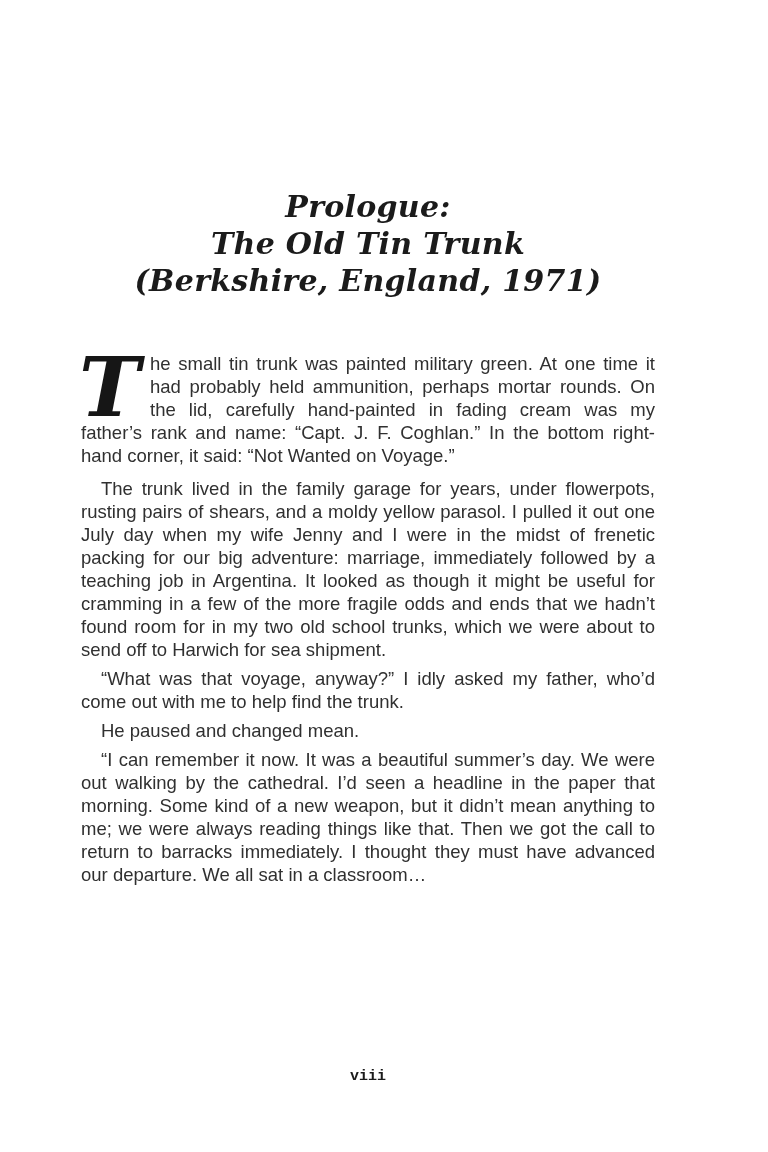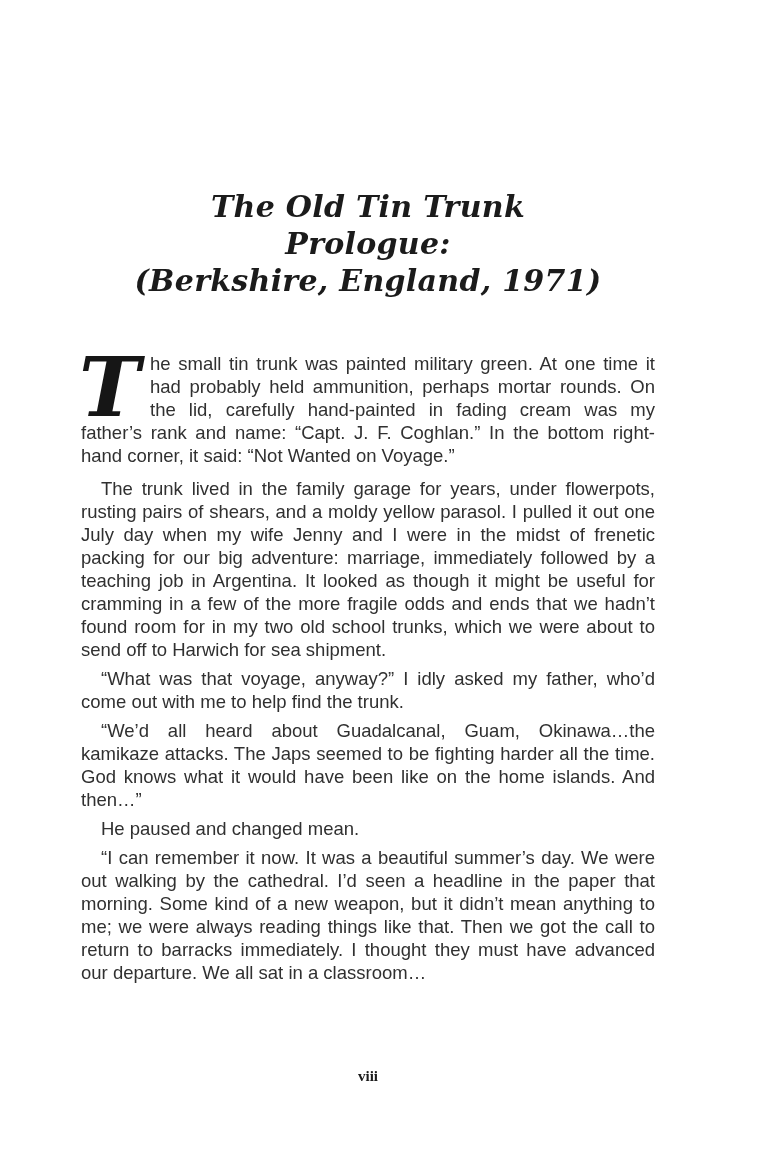--- a/index.html
+++ b/index.html
@@ -61,42 +61,41 @@
     line-height: 71px;
     margin: 0 10px 0 -2px;
     color: #161616;
   }
   .folio {
     position: absolute;
     left: 81px;
     top: 1068px;
     width: 574px;
     text-align: center;
-    font-family: Liberation Serif, serif;
+    font-family: Liberation Mono, monospace;
     font-weight: bold;
     font-size: 15px;
     color: #1b1b1b;
   }
 </style>
 </head>
 <body>
 
 <div class="page">
   <div class="content">
 
     <h1 class="title">
+      <span class="title-line">Prologue:</span>
       <span class="title-line">The Old Tin Trunk</span>
-      <span class="title-line">Prologue:</span>
       <span class="title-line">(Berkshire, England, 1971)</span>
     </h1>
 
     <p class="para opening"><span class="dropcap">T</span><span>he small tin trunk was painted military green. At one time it had probably held ammunition, perhaps mortar rounds. On the lid, carefully hand-painted in fading cream was my father’s rank and name: “Capt. J. F. Coghlan.” In the bottom right-hand corner, it said: “Not Wanted on Voyage.”</span></p>
 
     <p class="para indent">The trunk lived in the family garage for years, under flowerpots, rusting pairs of shears, and a moldy yellow parasol. I pulled it out one July day when my wife Jenny and I were in the midst of frenetic packing for our big adventure: marriage, immediately followed by a teaching job in Argentina. It looked as though it might be useful for cramming in a few of the more fragile odds and ends that we hadn’t found room for in my two old school trunks, which we were about to send off to Harwich for sea shipment.</p>
     <p class="para indent">“What was that voyage, anyway?” I idly asked my father, who’d come out with me to help find the trunk.</p>
-    <p class="para indent">“We’d all heard about Guadalcanal, Guam, Okinawa…the kamikaze attacks. The Japs seemed to be fighting harder all the time. God knows what it would have been like on the home islands. And then…”</p>
     <p class="para indent">He paused and changed mean.</p>
     <p class="para indent">“I can remember it now. It was a beautiful summer’s day. We were out walking by the cathedral. I’d seen a headline in the paper that morning. Some kind of a new weapon, but it didn’t mean anything to me; we were always reading things like that. Then we got the call to return to barracks immediately. I thought they must have advanced our departure. We all sat in a classroom…</p>
 
   </div>
 
   <div class="folio">viii</div>
 </div>
 
 </body></html>

